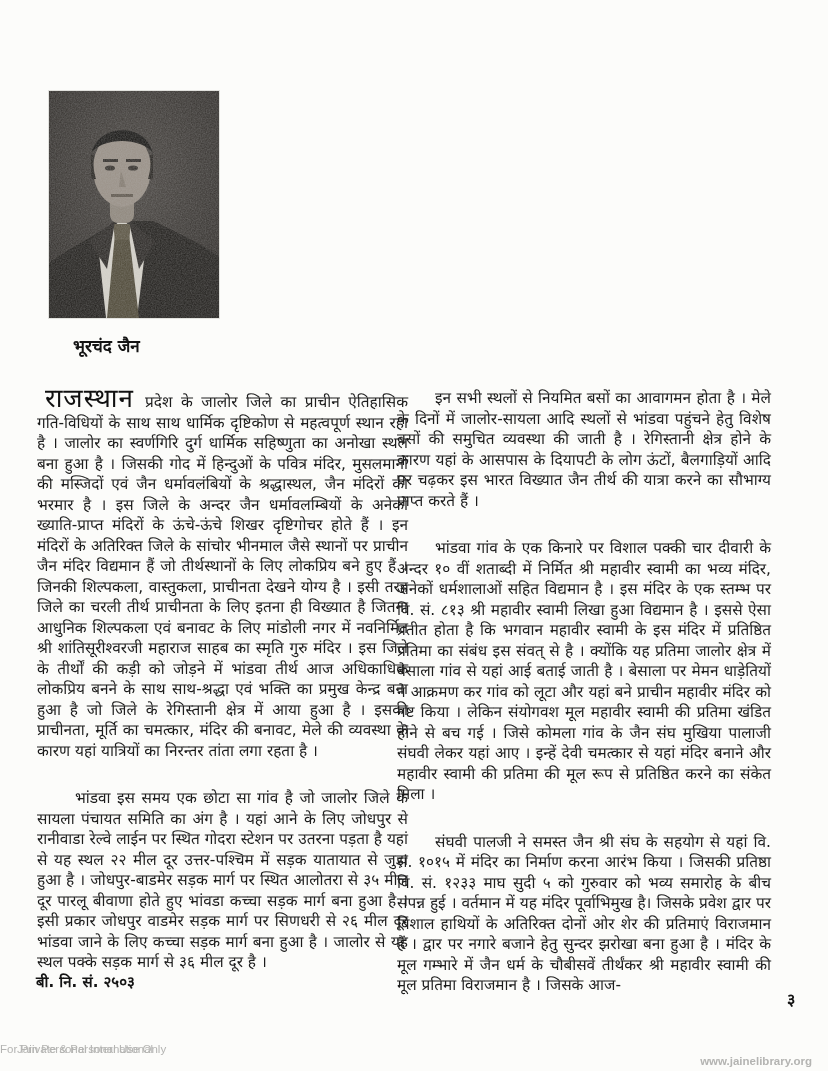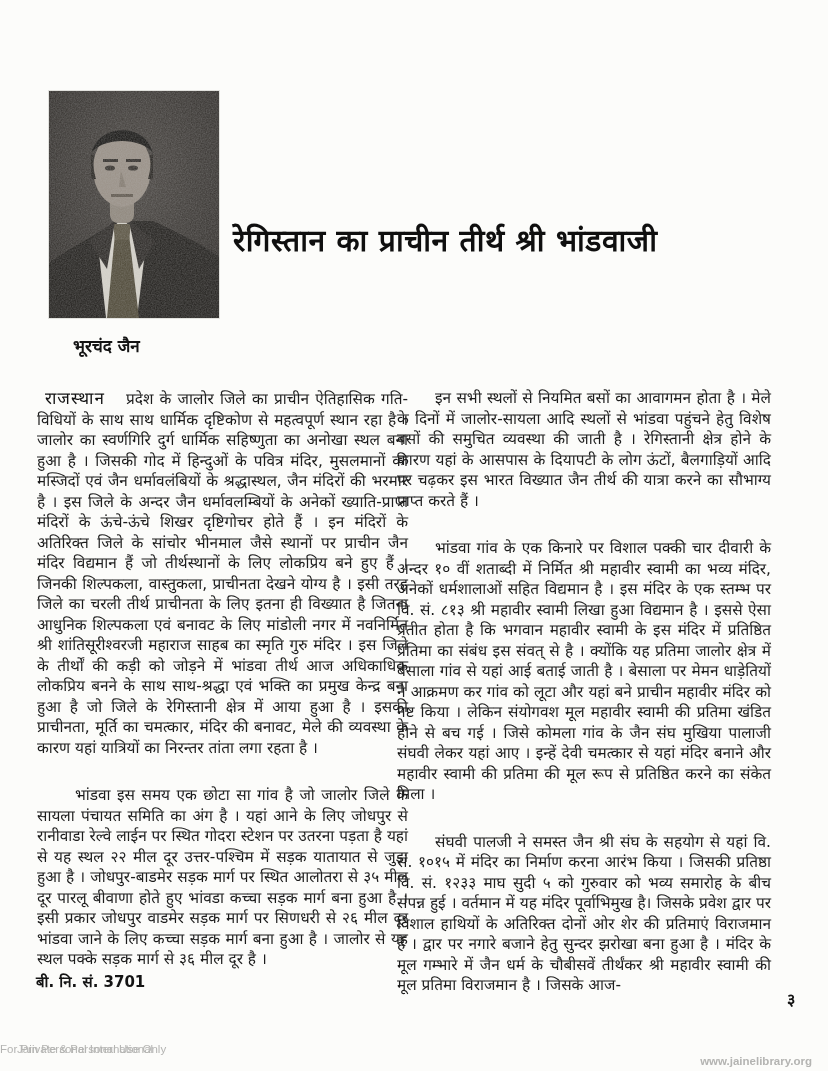--- a/index.html
+++ b/index.html
@@ -34,22 +34,22 @@
     position:absolute;top:388px;
     font-size:15.4px;line-height:20.5px;
     text-align:justify;color:#1c1c1c;
   }
   .col-left{left:37px;width:371px;}
   .col-right{left:397px;width:374px;}
   .col p{margin:0;text-indent:38px;}
   .col p + p{margin-top:27px;}
   .col-left p.lead{text-indent:8px;}
   .lead-word{
-    font-size:17px;font-weight:500;letter-spacing:1px;
-    margin-right:21px;color:#101010;
+    font-size:26px;font-weight:500;letter-spacing:1px;
+    margin-right:11px;color:#101010;
   }
   
   .imprint{
     position:absolute;left:36px;top:971px;
     font-size:15px;font-weight:700;color:#141414;
   }
   .pagenum{
     position:absolute;left:787px;top:988px;
     font-size:16px;font-weight:700;color:#141414;
   }
@@ -104,35 +104,34 @@
       <ellipse cx="61" cy="77" rx="5" ry="2.6" fill="#332f2a"></ellipse>
       <ellipse cx="84" cy="77" rx="5" ry="2.6" fill="#332f2a"></ellipse>
 
       <path d="M72,80 L70,96 L77,96 Z" fill="#857c71"></path>
       <rect x="62" y="103" width="22" height="3" fill="#5f574d"></rect>
 
       <rect x="0" y="0" width="170" height="227" filter="url(#grain)" opacity="0.4"></rect>
     </svg>
   </div>
 
-  <div class="title">रेगिस्तान का प्राचीन तीर्थ श्री भांडवाजी</div>
   <div class="author">भूरचंद जैन</div>
 
   <div class="col col-left">
     <p class="lead"><span class="lead-word">राजस्थान</span><span>प्रदेश के जालोर जिले का प्राचीन ऐतिहासिक गति-विधियों के साथ साथ धार्मिक दृष्टिकोण से महत्वपूर्ण स्थान रहा है । जालोर का स्वर्णगिरि दुर्ग धार्मिक सहिष्णुता का अनोखा स्थल बना हुआ है ।  जिसकी गोद में हिन्दुओं के पवित्र मंदिर, मुसलमानों की मस्जिदों एवं जैन धर्मावलंबियों के श्रद्धास्थल, जैन मंदिरों की भरमार है । इस जिले के अन्दर जैन धर्मावलम्बियों के अनेकों ख्याति-प्राप्त मंदिरों के ऊंचे-ऊंचे शिखर दृष्टिगोचर होते हैं ।  इन मंदिरों के अतिरिक्त जिले के सांचोर भीनमाल जैसे स्थानों पर प्राचीन जैन मंदिर विद्यमान हैं जो तीर्थस्थानों के लिए लोकप्रिय बने हुए हैं । जिनकी शिल्पकला, वास्तुकला, प्राचीनता देखने योग्य है ।  इसी तरह जिले का चरली तीर्थ प्राचीनता के लिए इतना ही विख्यात है जितना आधुनिक शिल्पकला एवं बनावट के लिए मांडोली नगर में नवनिर्मित श्री शांतिसूरीश्वरजी महाराज साहब का स्मृति गुरु मंदिर । इस जिले के तीर्थों की कड़ी को जोड़ने में भांडवा तीर्थ आज अधिकाधिक लोकप्रिय बनने के साथ साथ-श्रद्धा एवं भक्ति का प्रमुख केन्द्र बना हुआ है जो जिले के रेगिस्तानी क्षेत्र में आया हुआ है । इसकी प्राचीनता, मूर्ति का चमत्कार, मंदिर की बनावट, मेले की व्यवस्था के कारण यहां यात्रियों का निरन्तर तांता लगा रहता है ।</span></p>
     <p>भांडवा इस समय एक छोटा सा गांव है जो जालोर जिले के सायला पंचायत समिति का अंग है ।  यहां आने के लिए जोधपुर से रानीवाडा रेल्वे लाईन पर स्थित गोदरा स्टेशन पर उतरना पड़ता है यहां से यह स्थल २२ मील दूर उत्तर-पश्चिम में सड़क यातायात से जुड़ा हुआ है । जोधपुर-बाडमेर सड़क मार्ग पर स्थित आलोतरा से ३५ मील दूर पारलू बीवाणा होते हुए भांवडा कच्चा सड़क मार्ग बना हुआ है । इसी प्रकार जोधपुर वाडमेर सड़क मार्ग पर सिणधरी से २६ मील दूर भांडवा जाने के लिए कच्चा सड़क मार्ग बना हुआ है ।  जालोर से यह स्थल पक्के सड़क मार्ग से ३६ मील दूर है ।</p>
   </div>
 
   <div class="col col-right">
     <p>इन सभी स्थलों से नियमित बसों का आवागमन होता है ।  मेले के दिनों में जालोर-सायला आदि स्थलों से भांडवा पहुंचने हेतु विशेष बसों की समुचित व्यवस्था की जाती है ।  रेगिस्तानी क्षेत्र होने के कारण यहां के आसपास के दियापटी के लोग ऊंटों, बैलगाड़ियों आदि पर चढ़कर इस भारत विख्यात जैन तीर्थ की यात्रा करने का सौभाग्य प्राप्त करते हैं ।</p>
     <p>भांडवा गांव के एक किनारे पर विशाल पक्की चार दीवारी के अन्दर १० वीं शताब्दी में निर्मित श्री महावीर स्वामी का भव्य मंदिर, अनेकों धर्मशालाओं सहित विद्यमान है ।  इस मंदिर के एक स्तम्भ पर वि. सं. ८१३ श्री महावीर स्वामी लिखा हुआ विद्यमान है ।  इससे ऐसा प्रतीत होता है कि भगवान महावीर स्वामी के इस मंदिर में प्रतिष्ठित प्रतिमा का संबंध इस संवत् से है । क्योंकि यह प्रतिमा जालोर क्षेत्र में बेसाला गांव से यहां आई बताई जाती है । बेसाला पर मेमन धाड़ेतियों ने आक्रमण कर गांव को लूटा और यहां बने प्राचीन महावीर मंदिर को नष्ट किया । लेकिन संयोगवश मूल महावीर स्वामी की प्रतिमा खंडित होने से बच गई ।  जिसे कोमला गांव के जैन संघ मुखिया पालाजी संघवी लेकर यहां आए ।  इन्हें देवी चमत्कार से यहां मंदिर बनाने और महावीर स्वामी की प्रतिमा की मूल रूप से प्रतिष्ठित करने का संकेत मिला ।</p>
     <p>संघवी पालजी ने समस्त जैन श्री संघ के सहयोग से यहां वि. सं. १०१५ में मंदिर का निर्माण करना आरंभ किया ।  जिसकी प्रतिष्ठा वि. सं. १२३३ माघ सुदी ५ को गुरुवार को भव्य समारोह के बीच संपन्न हुई । वर्तमान में यह मंदिर पूर्वाभिमुख है। जिसके प्रवेश द्वार पर विशाल हाथियों के अतिरिक्त दोनों ओर शेर की प्रतिमाएं विराजमान हैं ।  द्वार पर नगारे बजाने हेतु सुन्दर झरोखा बना हुआ है ।  मंदिर के मूल गम्भारे में जैन धर्म के चौबीसवें तीर्थंकर श्री महावीर स्वामी की मूल प्रतिमा विराजमान है ।  जिसके आज-</p>
   </div>
 
-  <div class="imprint">बी. नि. सं. 3701</div>
+  <div class="imprint">बी. नि. सं. २५०३</div>
   <div class="pagenum">३</div>
 
   <div class="bottom-bar">
     <span class="bb-left">Jain Personal International</span>
     <span class="bb-center">For Private &amp; Personal Use Only</span>
     <span class="bb-right">www.jainelibrary.org</span>
   </div>
 
 </div>
 

